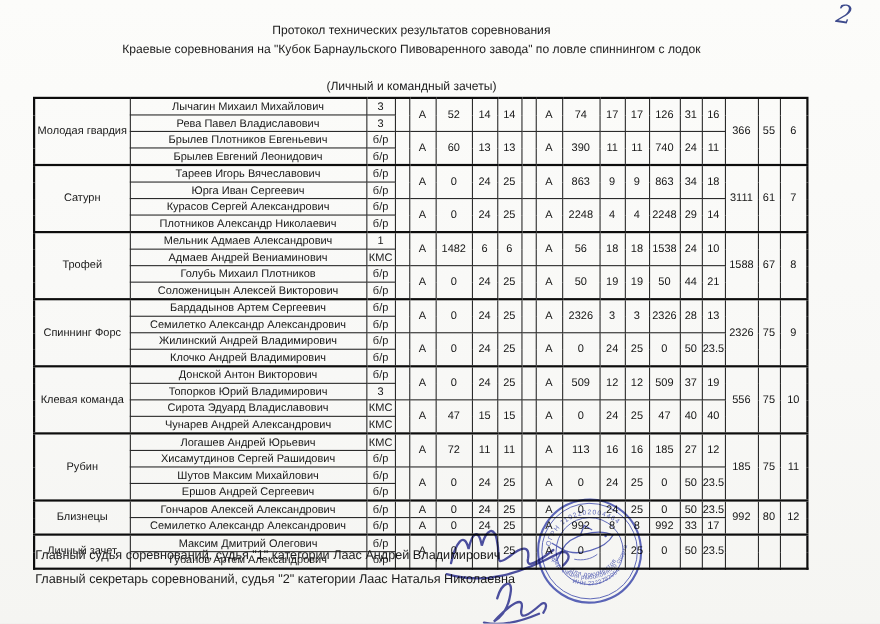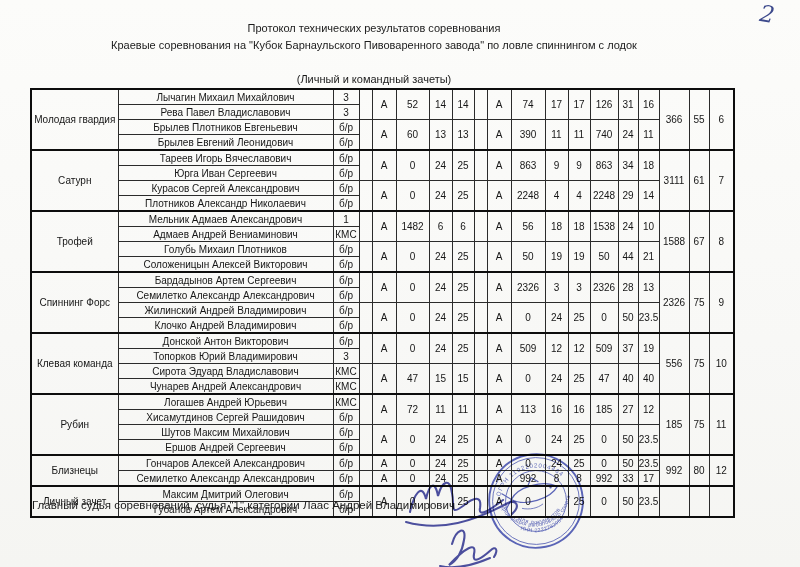--- a/index.html
+++ b/index.html
@@ -393,20 +393,21 @@
           <td rowspan="2"></td>
         </tr>
         <tr>
           <td class="pname">Губанов Артем Александрович</td>
           <td class="rank">б/р</td>
         </tr>
       </tbody>
   </table>
 
   <div class="footer-line f1">Главный судья соревнований, судья "1" категории Лаас Андрей Владимирович</div>
+  <div class="footer-line f2">Главный секретарь соревнований, судья "2" категории Лаас Наталья Николаевна</div>
 
   <svg class="sig" viewBox="0 0 160 110" xmlns="http://www.w3.org/2000/svg">
     <g fill="none" stroke="#3b3f9c" stroke-width="2.1" stroke-linecap="round">
       <path d="M8,46 C12,28 20,16 24,33 C27,19 33,13 36,30 C40,15 48,11 50,27 C53,40 47,50 61,40 C72,31 80,29 78,42 C76,52 88,44 101,34"></path>
       <path d="M4,56 C40,66 72,55 106,37 C114,33 119,40 110,48"></path>
       <path d="M50,78 C54,63 65,59 62,74 C60,87 54,95 47,99 C63,82 75,75 72,88 C70,99 80,92 89,84 C93,80 97,83 92,91"></path>
       <path d="M38,100 C56,104 74,98 88,92"></path>
     </g>
   </svg>
 

